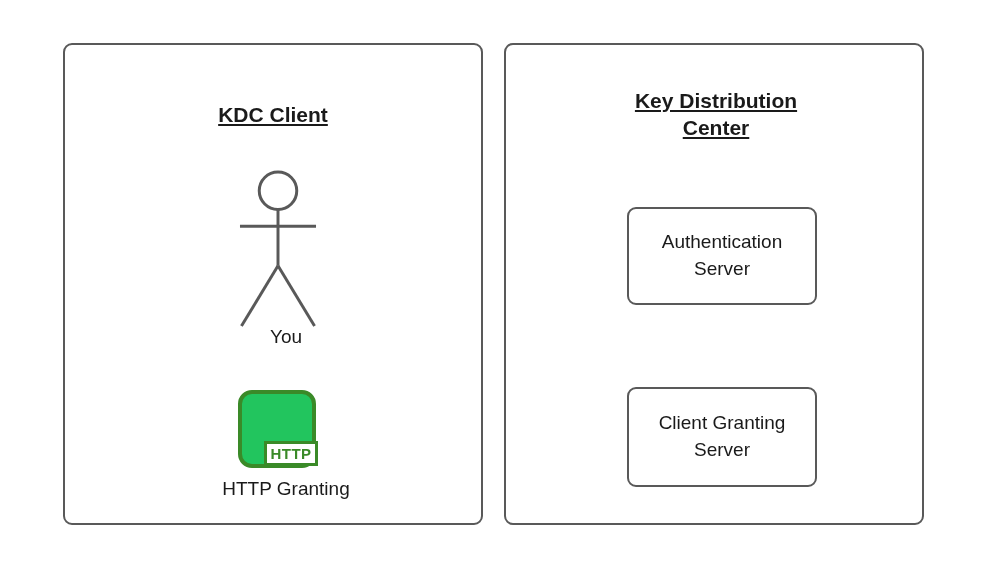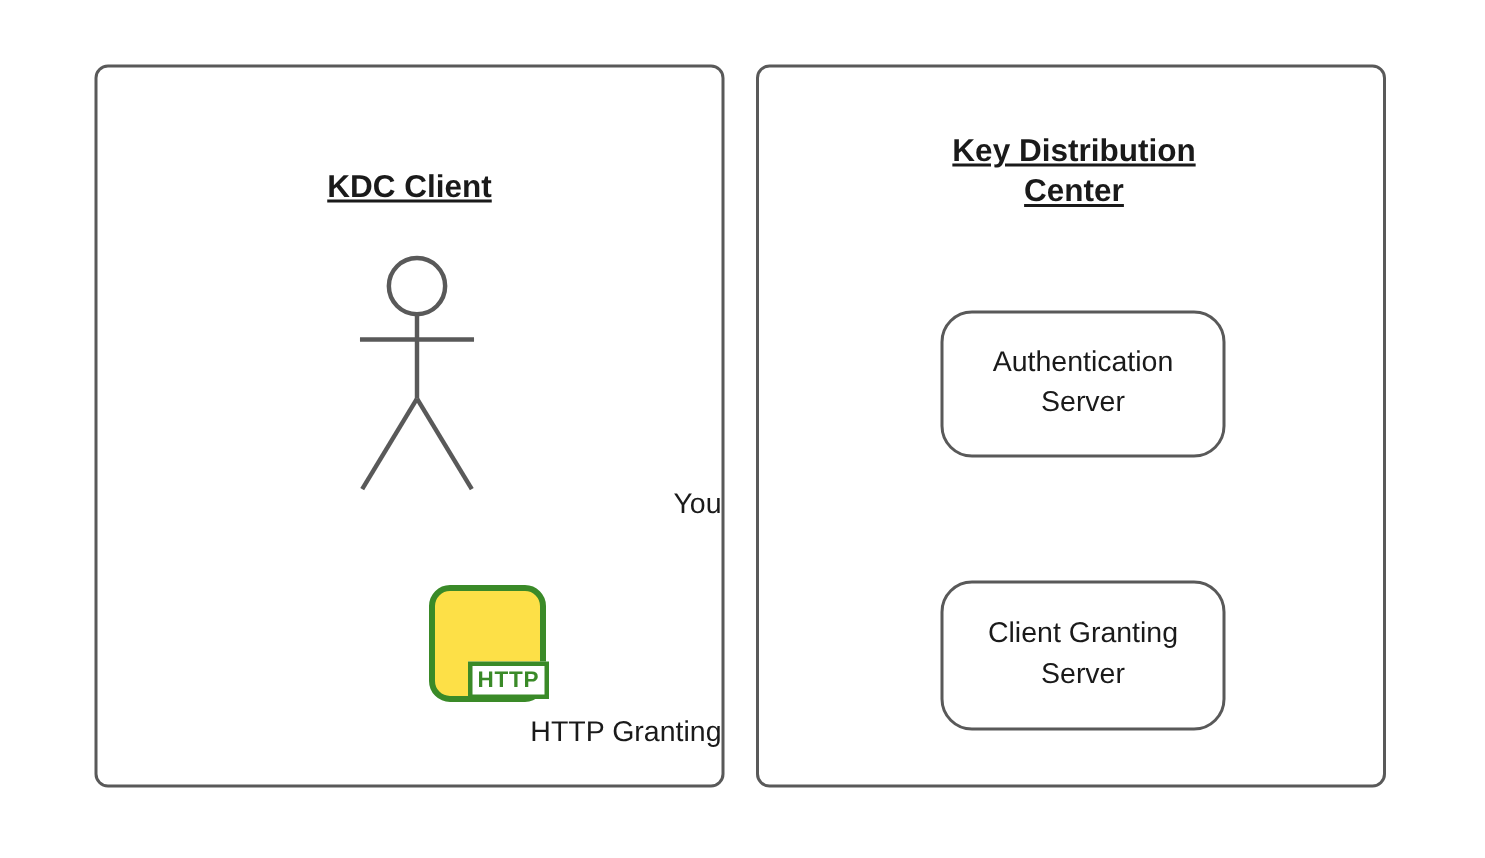--- a/index.html
+++ b/index.html
@@ -34,58 +34,57 @@
     left: 0;
     width: 100%;
     margin: 0;
     text-align: center;
     font-size: 21px;
     font-weight: bold;
     text-decoration: underline;
     line-height: 1.28;
     color: #1a1a1a;
   }
-  .panel.left  .panel-title { top: 67px; }
+  .panel.left  .panel-title { top: 57px; }
   .panel.right .panel-title {
     top: 43px;
     left: 110px;
     width: 200px;
   }
 
   .actor-svg {
     position: absolute;
     left: 173px;
     top: 125px;
     width: 80px;
     height: 158px;
   }
 
   .plain-label {
     position: absolute;
-    left: 0;
+    left: 13px;
     width: 100%;
-    text-align: right;
+    text-align: center;
     font-size: 19px;
     line-height: 1.2;
     color: #1a1a1a;
   }
   .actor-label   { top: 281px; }
   .service-label { top: 433px; }
 
   .http-icon {
     position: absolute;
     left: 173px;
     top: 345px;
     width: 78px;
     height: 78px;
     border: 4px solid #3a8a28;
     border-radius: 14px;
     box-sizing: border-box;
-    background: #fde047;
-    margin-left: 48px;
+    background: #22c55e;
   }
   .http-badge {
     position: absolute;
     right: -6px;
     bottom: -2px;
     width: 54px;
     height: 25px;
     border: 3px solid #3a8a28;
     background: #ffffff;
     box-sizing: border-box;
@@ -96,21 +95,21 @@
     font-weight: bold;
     color: #3a8a28;
     letter-spacing: 0.5px;
   }
 
   .node {
     position: absolute;
     left: 121px;
     width: 190px;
     border: 2px solid #595959;
-    border-radius: 21px;
+    border-radius: 9px;
     background: #ffffff;
     box-sizing: border-box;
     display: flex;
     align-items: center;
     justify-content: center;
     text-align: center;
     font-size: 19px;
     line-height: 1.4;
     padding: 2px 18px;
     color: #1a1a1a;

